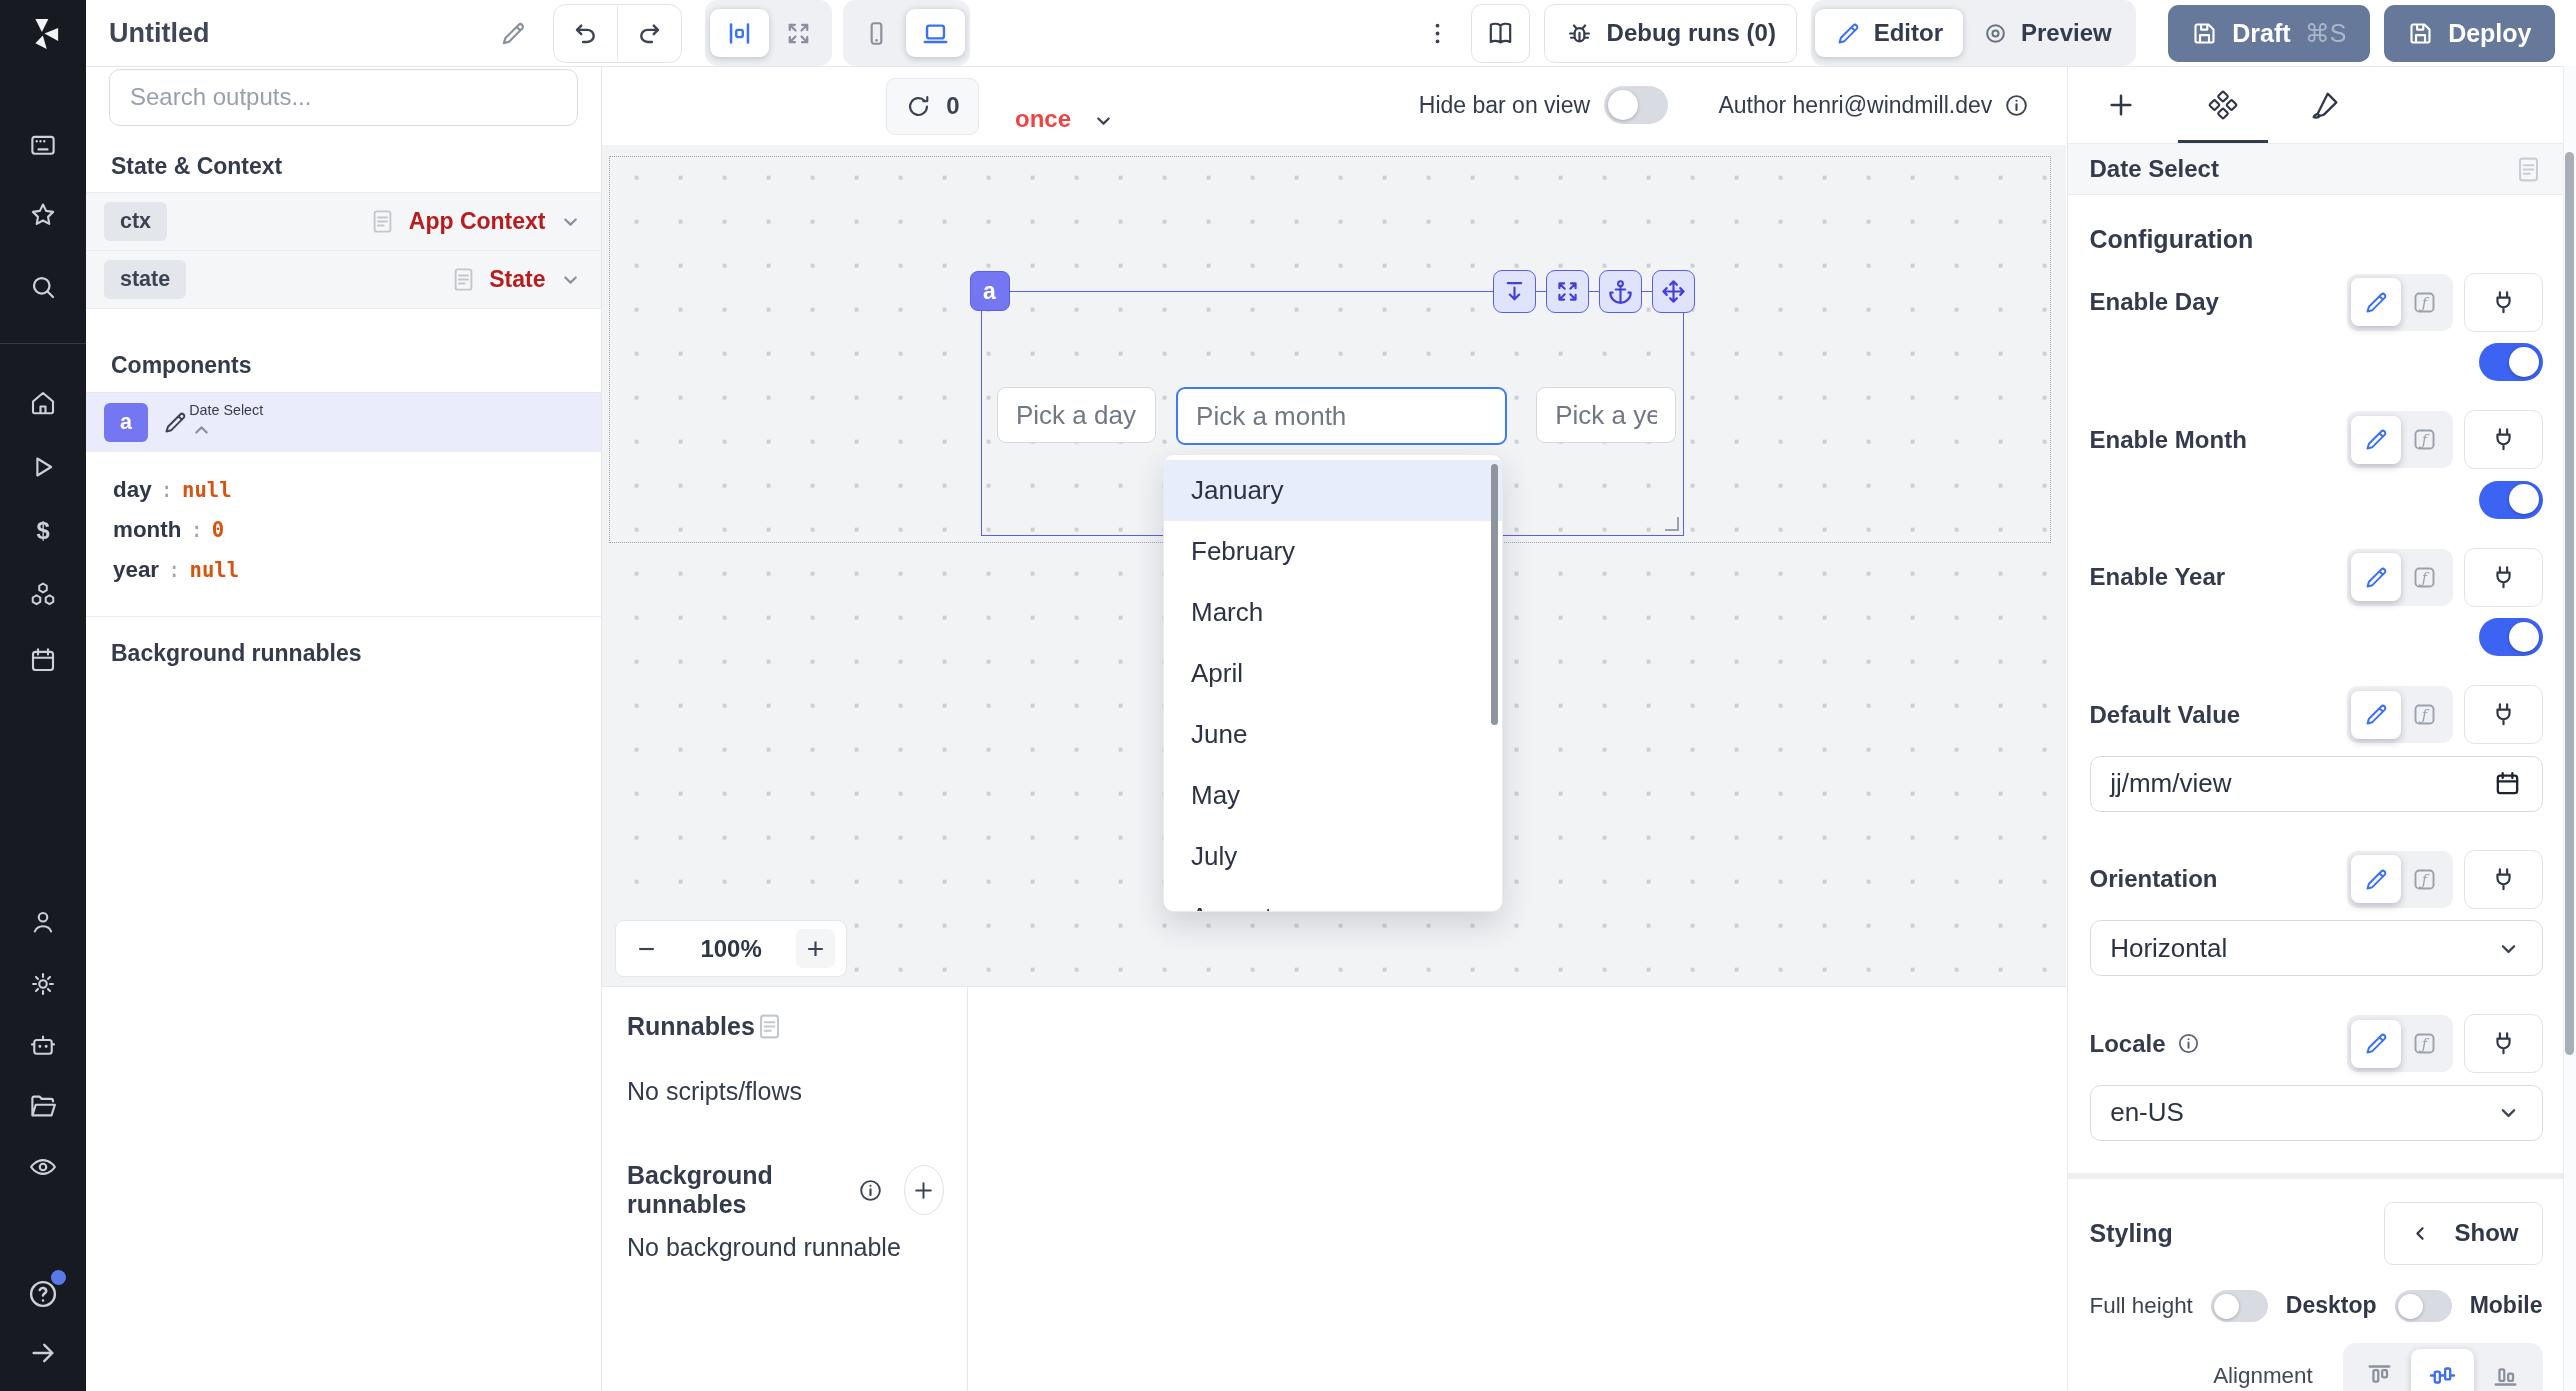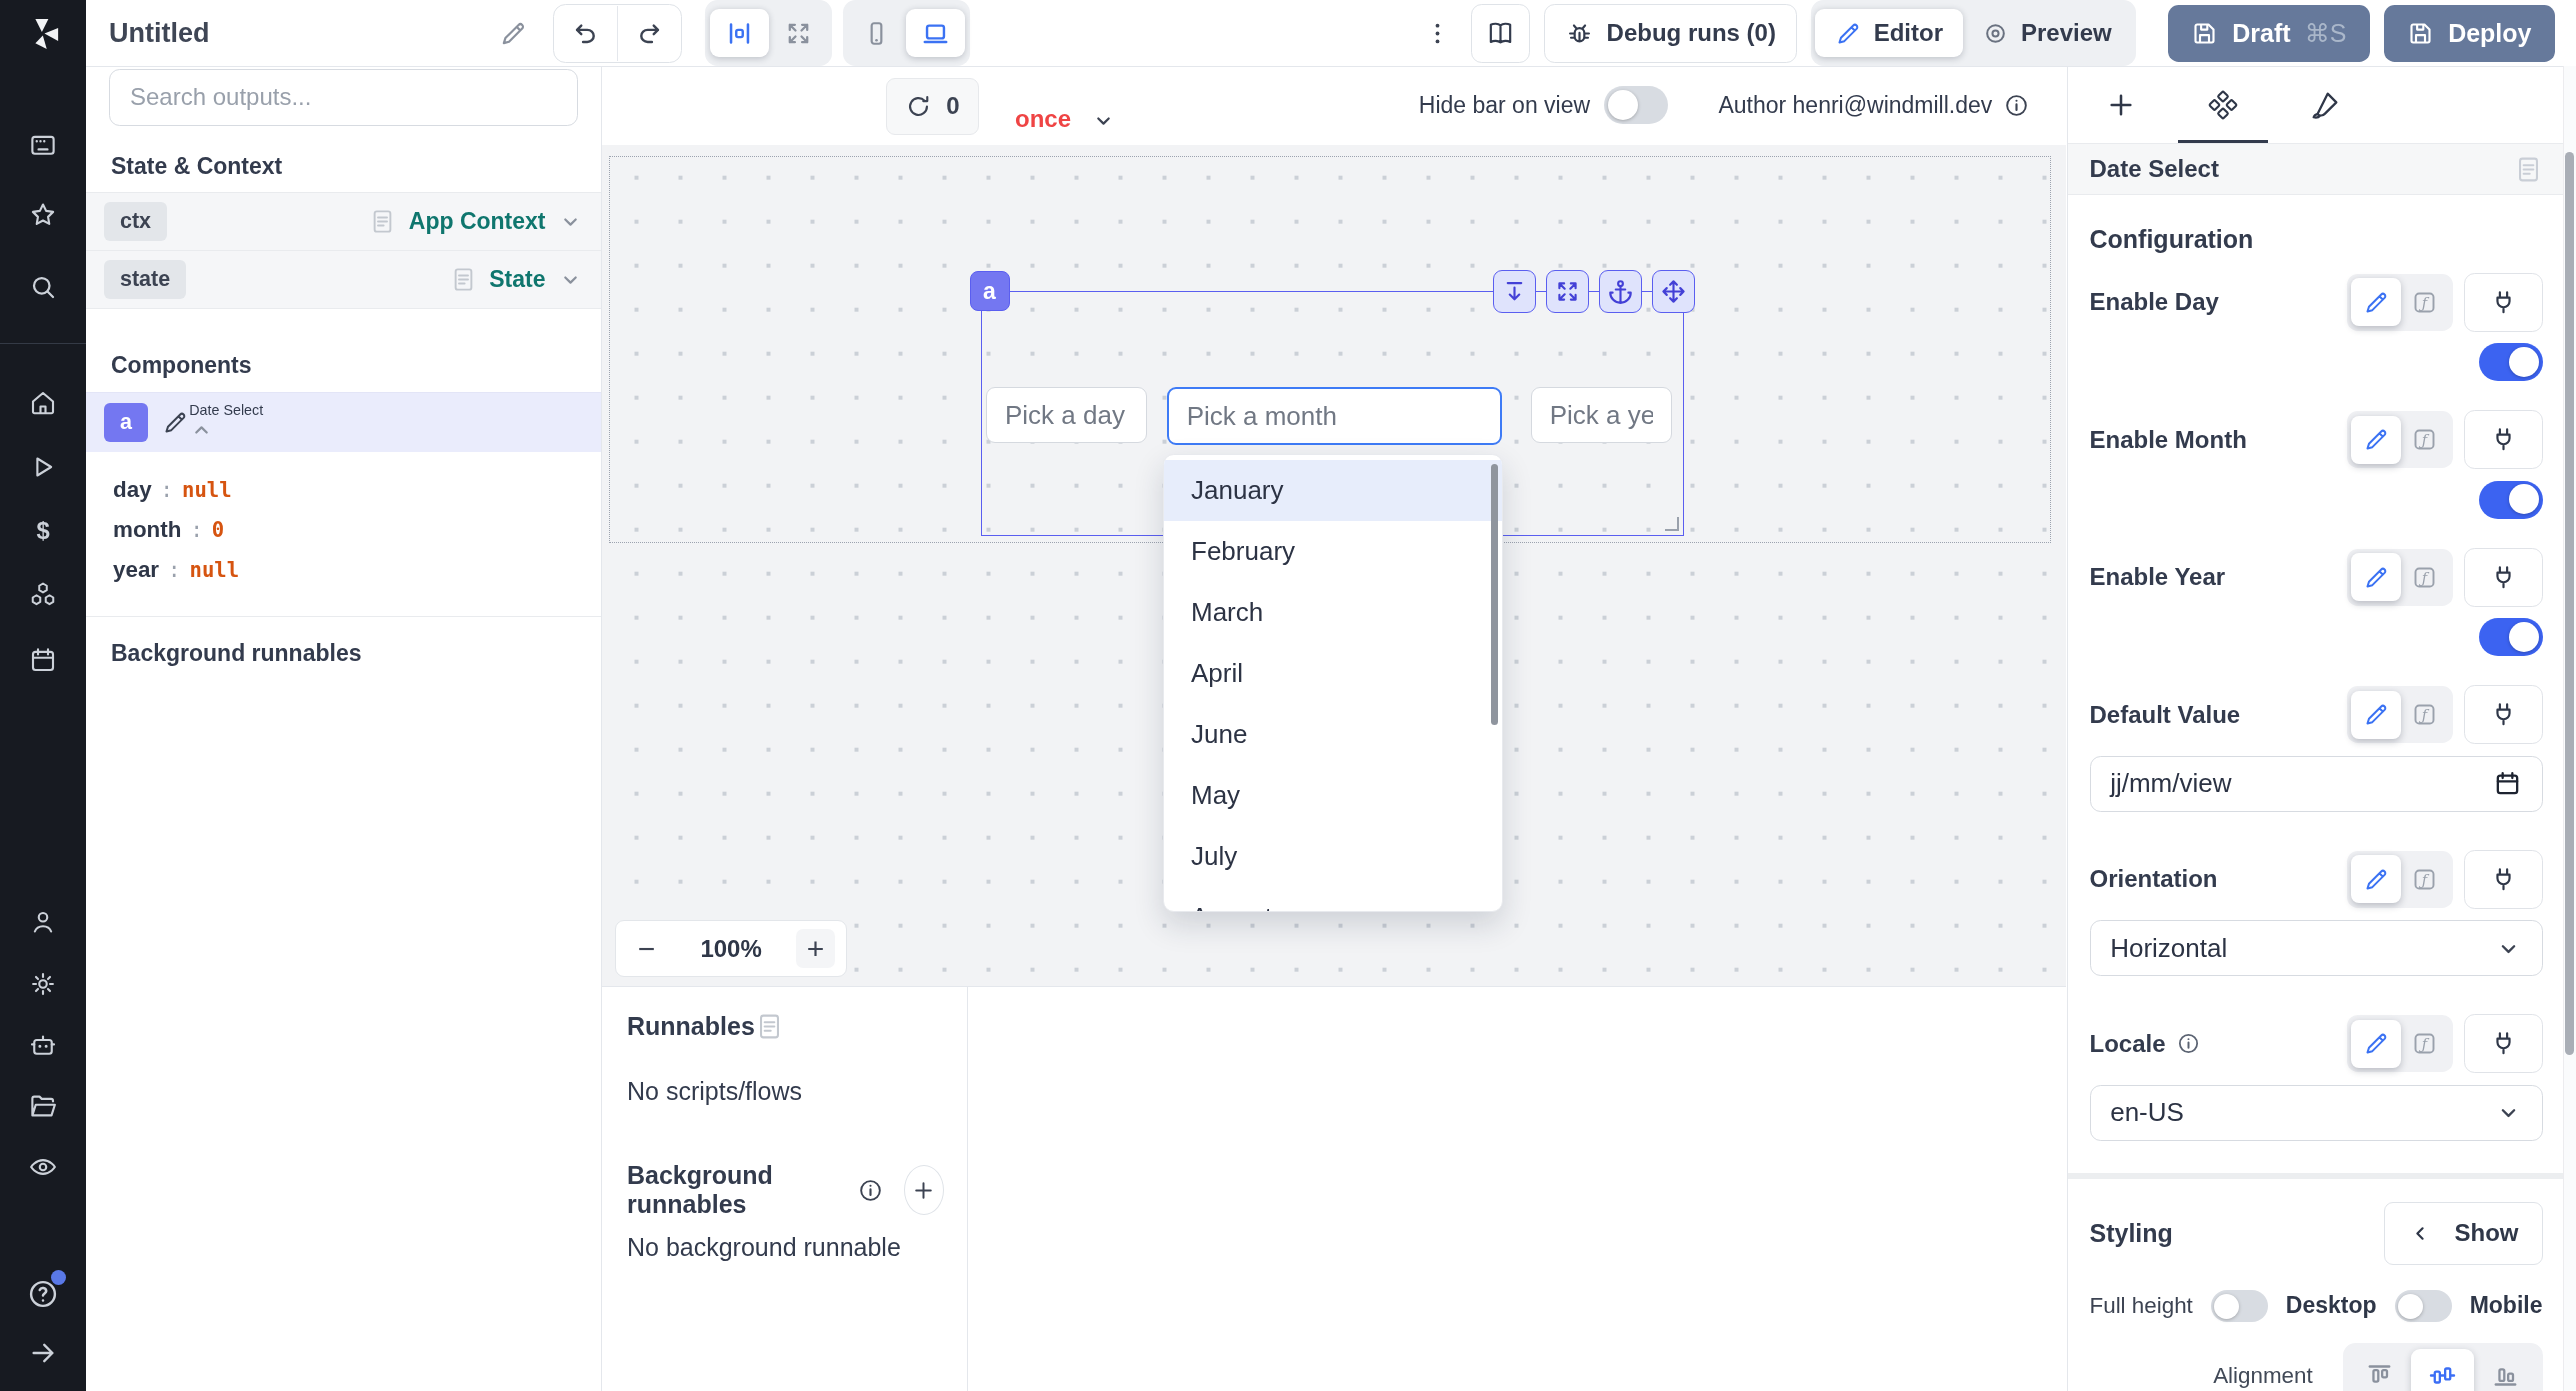--- a/index.html
+++ b/index.html
@@ -42,21 +42,21 @@
   .lp-title{font-size:25px;font-weight:700;}
   .search{margin:1.8px 23px 0;height:55px;border:0.9px solid #d7dbe1;border-radius:10.7px;display:flex;align-items:center;padding:0 18px;background:#fff;}
   .search input{border:none;outline:none;width:100%;font-size:24px;color:#333b4d;font-family:"Liberation Sans",sans-serif;background:transparent;}
   .search input::placeholder{color:#99a0ab;}
   .lp-sub{padding:27px 25px 12.5px;font-size:23px;font-weight:700;color:#333b4d;}
   .srow{height:57px;background:#f5f6f8;border-top:0.9px solid #e9ebee;border-bottom:0.9px solid #e9ebee;
         display:flex;align-items:center;padding:0 18px;}
   .srow+.srow{border-top:none;}
   .chip{background:#e3e6ea;border-radius:6px;padding:7.2px 16px;font-size:21.5px;font-weight:600;color:#3c4352;}
   .chip.indigo{background:#7477f1;color:#fff;}
-  .srow .right{margin-left:auto;display:flex;align-items:center;gap:12.5px;font-size:23px;font-weight:700;color:#0f766e;}
+  .srow .right{margin-left:auto;display:flex;align-items:center;gap:12.5px;font-size:23px;font-weight:700;color:#b91c1c;}
   .crow-sel{height:59px;background:#eaecfc;display:flex;align-items:center;padding:0 18px;border-top:0.9px solid #e3e5f7;}
   .props{padding:18px 27px 23px;font-size:22.4px;line-height:40px;}
   .pk{font-weight:700;color:#2f3748;}
   .pc{color:#9aa1ac;padding:0 9px;font-family:"DejaVu Sans Mono",monospace;font-size:20.6px;}
   .pv{color:#d65410;font-family:"DejaVu Sans Mono",monospace;font-size:20.6px;font-weight:700;}
   .lp-bg{border-top:0.9px solid #e9ebee;margin-top:3.6px;padding:23px 25px;font-size:23px;font-weight:700;}
 
   
   .canvas-wrap{position:absolute;left:602px;top:67px;width:1464px;height:1325px;}
   .cv-toolbar{position:relative;height:78px;background:#fff;}
@@ -76,21 +76,21 @@
   .cv-grid{position:relative;height:841px;background-color:#f2f3f5;
            background-image:radial-gradient(circle,#cbd0d7 2.3px,transparent 2.4px);
            background-size:44px 44px;background-position:12.5px 10.7px;overflow:hidden;}
   .app-outline{position:absolute;left:7.2px;top:10.7px;width:1440px;height:385px;border:1.8px dotted #9ca3af;}
   .component{position:absolute;left:379px;top:146px;width:701px;height:243px;border:1.8px solid #5a5ef0;}
   .cbadge{position:absolute;left:-12.5px;top:-20.6px;width:38px;height:38px;background:#7477f1;border:1.8px solid #5a5ef0;
           border-radius:8px;color:#fff;font-size:23px;font-weight:600;display:flex;align-items:center;justify-content:center;}
   .handles{position:absolute;right:-11.6px;top:-22.4px;display:flex;gap:9.8px;}
   .handle{width:41px;height:41px;background:#dfe3fc;border:1.8px solid #5a5ef0;border-radius:9px;color:#4340d6;
           display:flex;align-items:center;justify-content:center;}
-  .inputs-row{position:absolute;left:4px;top:95px;right:7.2px;display:flex;}
+  .inputs-row{position:absolute;left:15px;top:95px;right:7.2px;display:flex;}
   .inp{height:54px;background:#fff;border:1.8px solid #d5d9df;border-radius:9px;display:flex;align-items:center;padding:0 16px;}
   .inp input{border:none;outline:none;width:100%;font-size:26px;color:#333b4d;font-family:"Liberation Sans",sans-serif;background:transparent;}
   .inp input::placeholder{color:#717884;}
   .inp.focused{border:2.7px solid #3e7bf6;}
   .resize-corner{position:absolute;right:4.5px;bottom:4.5px;width:11.6px;height:11.6px;border-right:2.7px solid #9aa1ac;border-bottom:2.7px solid #9aa1ac;}
   .dropdown{position:absolute;left:561px;top:309px;width:338px;height:451px;background:#fff;border-radius:10.7px;
             border:0.9px solid #e8eaee;box-shadow:0 12.5px 30px rgba(25,35,60,.16);overflow:hidden;padding-top:5.4px;z-index:6;}
   .month{height:61px;display:flex;align-items:center;padding:0 27px;font-size:26px;color:#2c3344;}
   .month.hl{background:#e7edfb;}
   .dd-scroll{position:absolute;right:3.6px;top:9px;width:7.2px;height:261px;background:#8f959e;border-radius:3.6px;}

